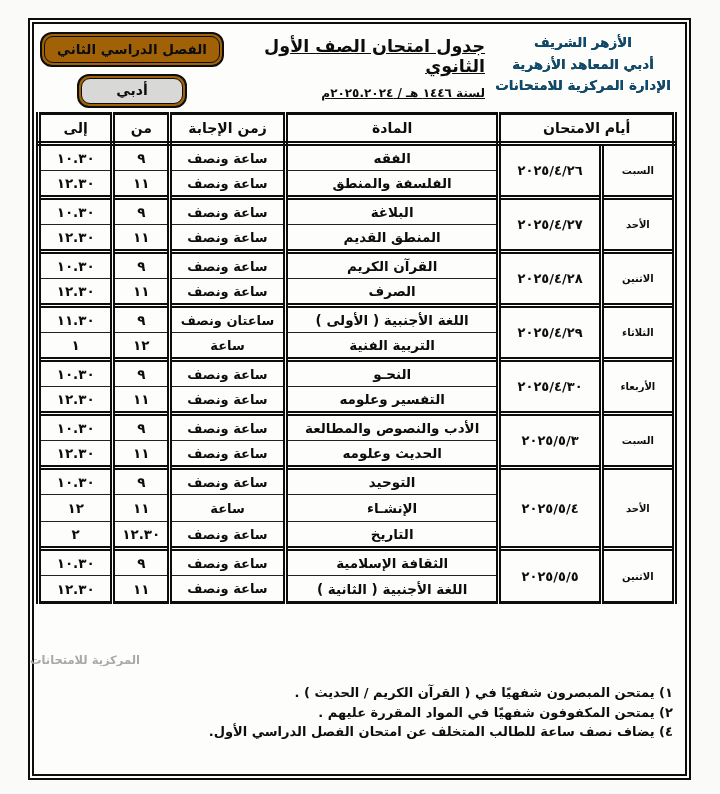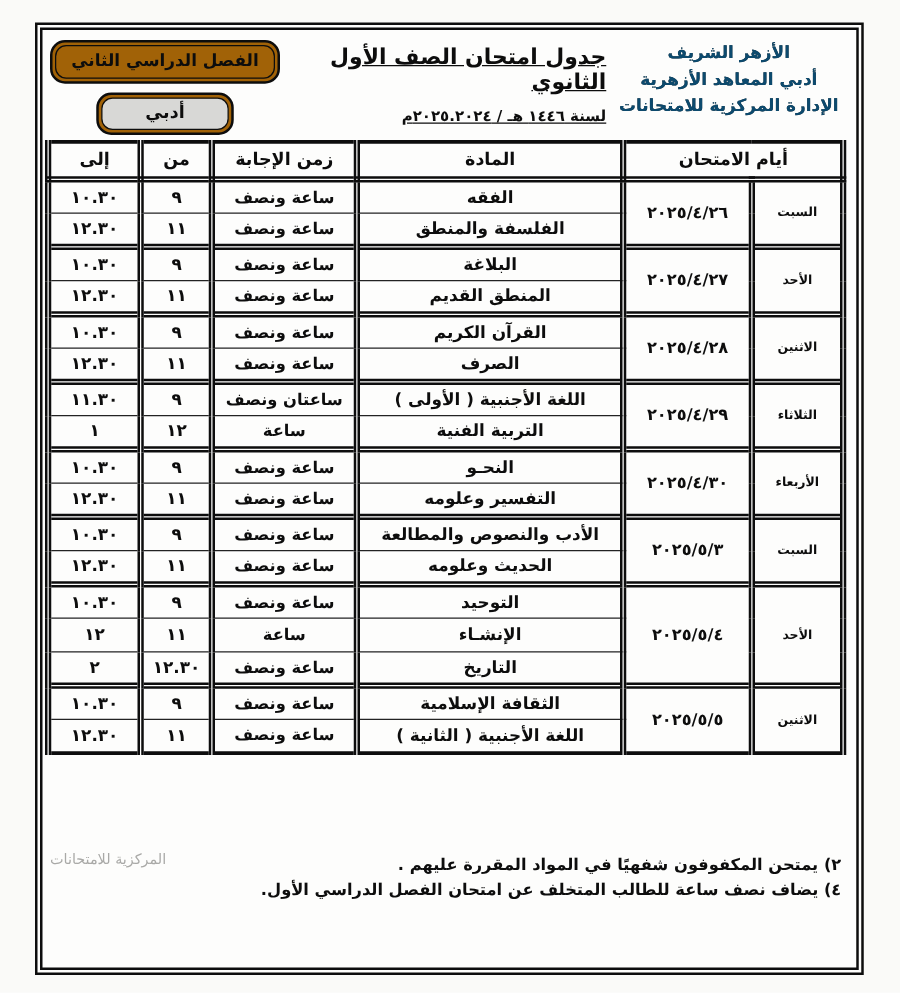--- a/index.html
+++ b/index.html
@@ -53,22 +53,22 @@
   .exam thead th { height: 30px; font-size: 14px; border-bottom: 5px double #0d0d0d; }
   .exam tbody tr { height: 27px; }
   .exam tr.block-start td { border-top: 5px double #0d0d0d; }
   td.day-cell  { font-size: 10px; }
   td.date-cell { font-size: 13px; letter-spacing: 0.3px; }
   td.subject-cell  { font-size: 13.5px; }
   td.duration-cell { font-size: 13px; }
   td.from-cell, td.to-cell { font-size: 13.5px; }
   
   .watermark {
-    position: absolute; left: -4px; top: 656px;
-    color: #a9a9a7; font-size: 11.5px; font-weight: normal; white-space: nowrap; padding-left: 10px;
+    position: absolute; left: -4px; top: 629px;
+    color: #a9a9a7; font-size: 11.5px; font-weight: bold; white-space: nowrap;
   }
   .notes { position: absolute; top: 659px; right: 12px; left: 16px; text-align: right; }
   .notes-heading { font-size: 14px; font-weight: bold; margin-bottom: 2px; }
   .note { font-size: 13px; font-weight: bold; line-height: 19.5px; }
 </style>
 </head>
 <body>
 
 <div class="sheet">
 
@@ -228,17 +228,18 @@
           <td class="duration-cell">ساعة ونصف</td>
           <td class="from-cell">١١</td>
           <td class="to-cell">١٢.٣٠</td>
         </tr>
       </tbody>
   </table>
 
   <div class="watermark">المركزية للامتحانات</div>
 
   <div class="notes">
+    <div class="note">١) يمتحن المبصرون شفهيًا في ( القرآن الكريم / الحديث ) .</div>
     <div class="note">٢) يمتحن المكفوفون شفهيًا في المواد المقررة عليهم .</div>
     <div class="note">٤) يضاف نصف ساعة للطالب المتخلف عن امتحان الفصل الدراسي الأول.</div>
   </div>
 
 </div>
 
 </body></html>

